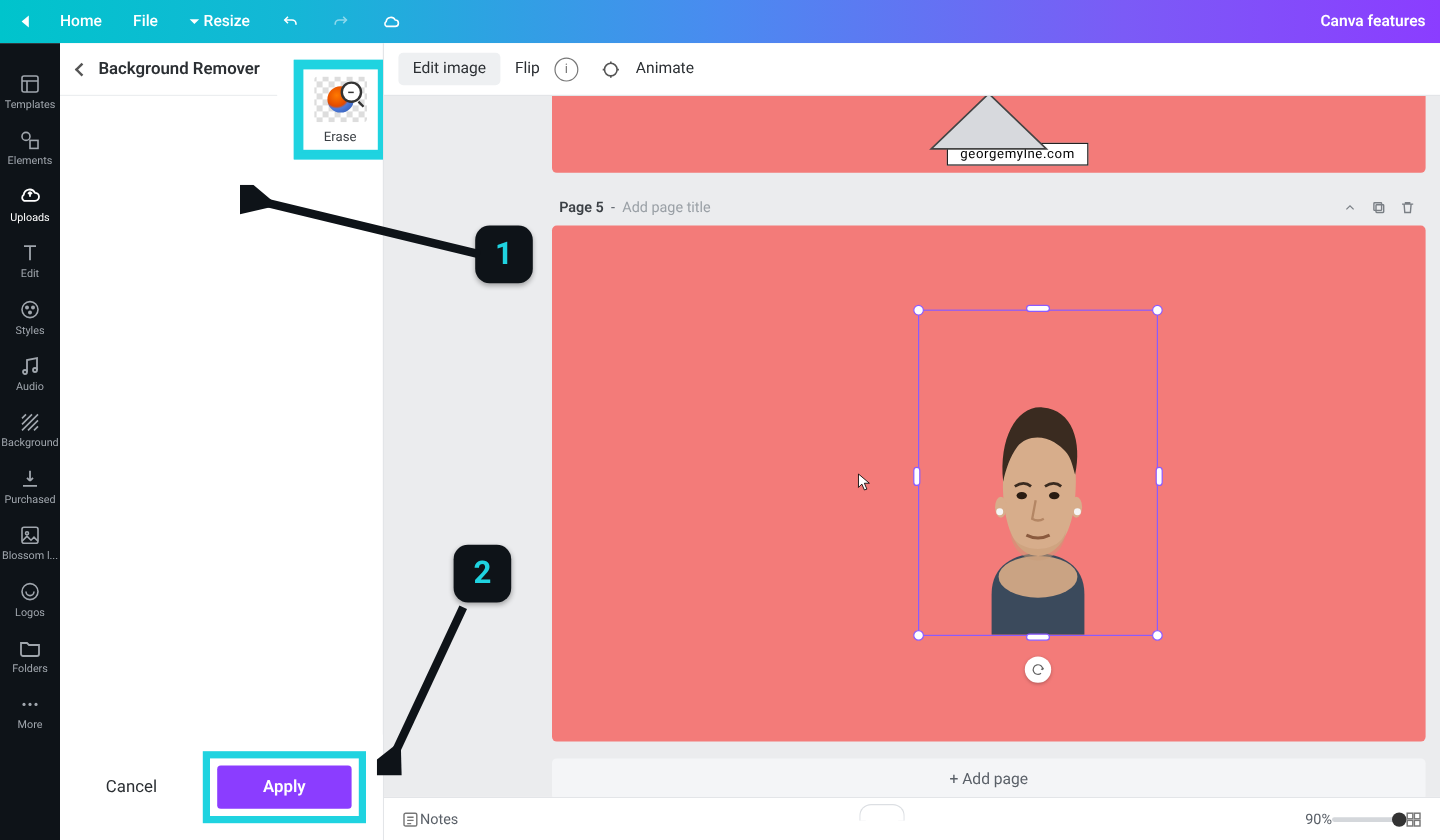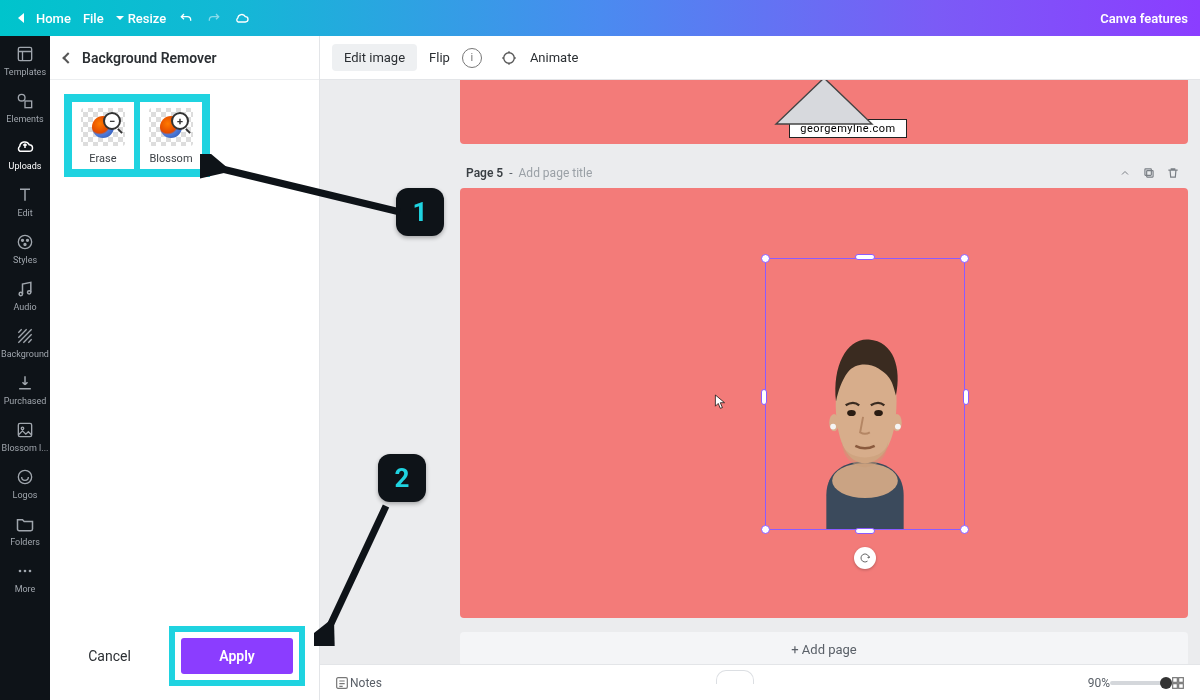--- a/index.html
+++ b/index.html
@@ -2,40 +2,40 @@
 <html><head>
 <meta charset="utf-8">
 <style>
   * { box-sizing: border-box; margin: 0; padding: 0; font-family: -apple-system, BlinkMacSystemFont, "Segoe UI", Roboto, Helvetica, Arial, sans-serif; }
   html, body { width: 1200px; height: 700px; overflow: hidden; background:#e8e9ec; }
   
   .topbar {
     height: 36px;
     background: linear-gradient(90deg,#00c4cc 0%,#14b7d6 20%,#4a8bf0 50%,#7b5bf6 78%,#8b3dff 100%);
     display:flex; align-items:center; color:#fff; font-size:13px; font-weight:500;
-    padding:0 12px; 
+    padding:0 12px; gap:14px;
   }
   .topbar .t-btn { display:flex; align-items:center; gap:4px; cursor:pointer; padding:4px 6px; }
   .topbar .t-sep { flex:1; }
   .topbar .brand { font-weight:600; }
   .chev { width:0;height:0;border-style:solid; }
   .chev.left { border-width:5px 6px 5px 0; border-color:transparent #fff transparent transparent; }
   .chev.down-sm { border-width:4px 4px 0 4px; border-color:#fff transparent transparent transparent; }
   .icn { width:16px;height:16px; display:inline-block; }
   
   .shell { display:flex; height:calc(700px - 36px); }
   .rail {
     width:50px; background:#0e1318; color:#a0a6ad; display:flex; flex-direction:column;
-    align-items:center; padding-top:0; font-size:9px;
+    align-items:center; padding-top:16px; font-size:9px;
   }
   .rail .ritem { width:50px; padding:8px 0 6px 0; text-align:center; cursor:pointer; }
   .rail .ritem .ri { width:22px;height:20px;margin:0 auto 3px; display:flex;align-items:center;justify-content:center;}
   .rail .ritem.active { color:#fff; }
   .leftpanel {
-    width:270px; background:#fff; display:flex; flex-direction:column; position:relative;
+    width:270px; background:#fff; display:flex; flex-direction:row; position:relative;
     border-right:1px solid #e3e5e8;
   }
   .lp-head {
     height:44px; display:flex; align-items:center; padding:0 14px; gap:8px;
     border-bottom:1px solid #eceef0; font-size:14px; font-weight:600; color:#2b2f33;
   }
   .lp-head .bk { width:8px;height:8px;border-left:2px solid #555;border-bottom:2px solid #555; transform:rotate(45deg); margin-right:2px;}
   .lp-body { padding:14px; flex:1; overflow:auto; }
   .tool-highlight {
     border:6px solid #1fd3e0; background:#1fd3e0; display:inline-flex; padding:2px; gap:6px;

